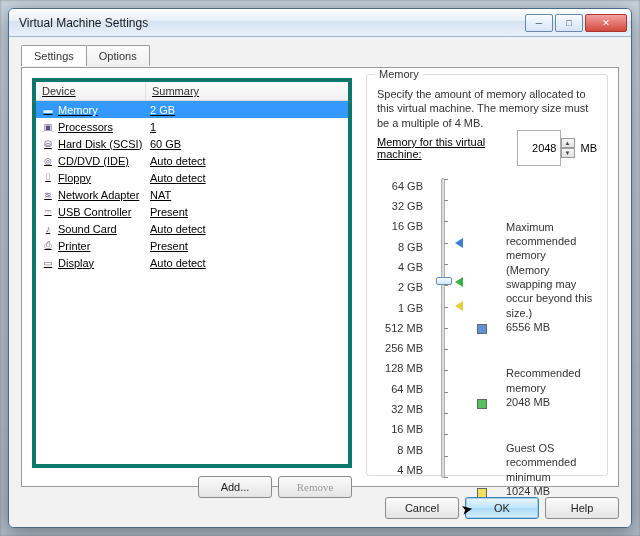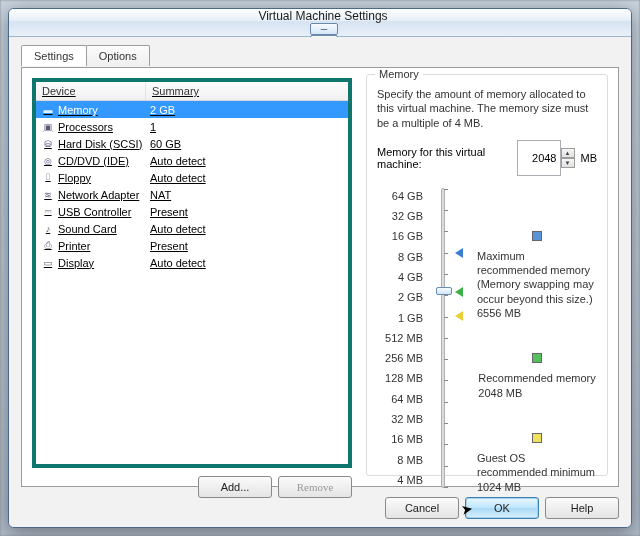--- a/index.html
+++ b/index.html
@@ -1,20 +1,20 @@
 <!DOCTYPE html>
 <html><head>
 <meta charset="utf-8">
 <style>
   * { box-sizing: border-box; margin: 0; padding: 0; font-family: "Segoe UI", Tahoma, sans-serif; font-size: 11px; }
   body { background: #888; width: 640px; height: 536px; overflow: hidden; position: relative; }
   .backdrop { position:absolute; inset:0; background:linear-gradient(#c8d4e0,#b0bccb); filter:blur(1px); }
   .watermark { position:absolute; top:30px; right:24px; font-size:20px; color:rgba(255,255,255,.6); font-weight:300; letter-spacing:.5px; }
   .window { position:absolute; top:8px; left:8px; width:624px; height:520px; background:#fff; border:1px solid #4a6a8a; border-radius:6px; box-shadow:0 4px 20px rgba(0,0,0,.4); overflow:hidden; }
-  .titlebar { height:28px; background:linear-gradient(#fdfefe,#e6eef7 45%,#d6e3f2 46%,#e8f0f9); border-bottom:1px solid #9db6cf; display:flex; align-items:center; padding:0 4px 0 10px;flex-direction:column; }
+  .titlebar { height:28px; background:linear-gradient(#fdfefe,#e6eef7 45%,#d6e3f2 46%,#e8f0f9); border-bottom:1px solid #9db6cf; display:flex; align-items:center; padding:0 4px 0 10px; }
   .titlebar .title { flex:1; color:#1a1a1a; font-size:12px; }
   .tbtn { width:28px; height:18px; margin-left:2px; border:1px solid #6a88a8; border-radius:2px; background:linear-gradient(#f7fbff,#d4e5f7); display:flex; align-items:center; justify-content:center; font-size:9px; color:#334; }
   .tbtn.close { background:linear-gradient(#f3a1a1,#d24a3c); border-color:#a33; color:#fff; width:42px; }
   .body { position:absolute; top:28px; bottom:0; left:0; right:0; background:#f2f2f2; }
   .tabstrip { position:absolute; top:8px; left:12px; display:flex; }
   .tab { padding:4px 12px 4px 12px; border:1px solid #9c9c9c; border-bottom:none; background:linear-gradient(#fcfcfc,#efefef); border-radius:2px 2px 0 0; color:#333; margin-right:-1px; position:relative; z-index:1; }
   .tab.active { background:#fff; z-index:3; }
   .tabpanel { position:absolute; top:30px; left:12px; right:12px; bottom:40px; background:#fff; border:1px solid #9c9c9c; }
   .left { position:absolute; top:10px; left:10px; width:320px; bottom:10px; }
   .devlist { border:4px solid #0f766e; height:390px; background:#fff; overflow:hidden;text-decoration:underline; }
@@ -28,40 +28,40 @@
   .devrow.sel .ic { color:#dfefff; }
   .devrow .nm { width:92px; }
   .devrow .sm { flex:1; }
   .btnrow { display:flex; justify-content:flex-end; gap:6px; margin-top:8px; }
   .btn { min-width:74px; height:22px; border:1px solid #8a8a8a; border-radius:3px; background:linear-gradient(#fbfbfb,#e4e4e4); color:#222; display:flex; align-items:center; justify-content:center; padding:0 10px; }
   .btn.disabled { color:#9a9a9a;font-family:Liberation Serif, serif; }
   .btn.default { border-color:#3c7fb1; box-shadow:inset 0 0 0 1px #a6d0ec; background:linear-gradient(#eaf6fd,#bee6fd 49%,#a7d9f5 50%,#d8effc); }
   .right { position:absolute; top:6px; left:344px; right:10px; bottom:10px; }
   .group { border:1px solid #dcdcdc; border-radius:3px; padding:12px 10px 10px 10px; position:relative; height:100%; }
   .group > .legend { position:absolute; top:-7px; left:8px; background:#fff; padding:0 4px; color:#333; }
-  .desc { color:#333; line-height:1.3; margin-bottom:10px; }
+  .desc { color:#333; line-height:1.3; }
   .memrow { display:flex; align-items:center; gap:6px; margin-bottom:12px; }
-  .memrow .lbl { flex:1; }
+  .memrow .lbl { flex:1;text-decoration:underline; }
   .spinner { display:flex; align-items:center; }
   .spinner input { width:44px; height:36px; border:1px solid #abadb3; text-align:right; padding:0 3px; }
   .spinbtns { display:flex; flex-direction:column; }
   .spinbtns div { width:14px; height:10px; border:1px solid #9c9c9c; background:linear-gradient(#f6f6f6,#e1e1e1); font-size:6px; display:flex; align-items:center; justify-content:center; color:#444; }
   .slider-area { display:flex; gap:8px; height:300px; }
   .scale { width:46px; display:flex; flex-direction:column; justify-content:space-between; text-align:right; color:#333; padding:2px 0; }
   .track { width:24px; position:relative; display:flex; justify-content:center; }
   .rail { width:4px; height:100%; background:#dcdcdc; border:1px solid #b0b0b0; border-radius:2px; position:relative; }
   .tick { position:absolute; right:-4px; width:4px; height:1px; background:#888; }
   .thumb { position:absolute; left:-6px; width:16px; height:8px; background:linear-gradient(#f6fbff,#cfe6f8); border:1px solid #6a8eb2; border-radius:2px; }
   .marker { position:absolute; left:24px; font-size:10px; }
   .tri { display:inline-block; width:0; height:0; border-top:5px solid transparent; border-bottom:5px solid transparent; }
   .tri.blue { border-right:8px solid #3b7ed1; }
   .tri.green { border-right:8px solid #3cb14a; }
   .tri.yellow { border-right:8px solid #e7cf3a; }
   .legendcol { flex:1; padding-left:14px; }
-  .legenditem { display:flex; gap:8px; margin-bottom:4px; align-items:center;flex-direction:column; }
+  .legenditem { display:flex; gap:19px; margin-bottom:4px; align-items:flex-end; }
   .sw { width:10px; height:10px; border:1px solid #666; flex-shrink:0; margin-top:1px; }
   .sw.blue { background:#5a93d8; }
   .sw.green { background:#55c060; }
   .sw.yellow { background:#f0e060; }
   .legendtext { color:#333; line-height:1.3; }
   .legendtext .sub { display:block; }
   .footer { position:absolute; bottom:8px; right:12px; display:flex; gap:6px; }
   .cursor { position:absolute; bottom:10px; left:452px; font-size:14px; color:#000; transform:rotate(-10deg); pointer-events:none; }
 </style>
 </head>

